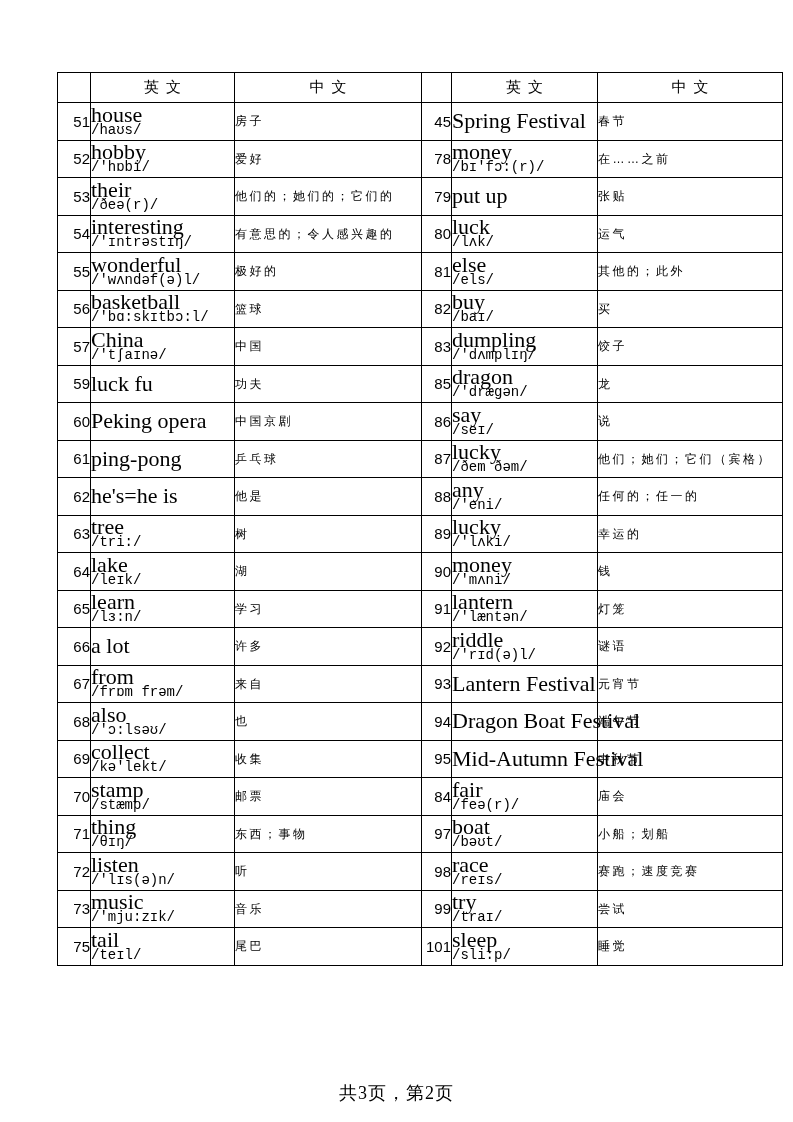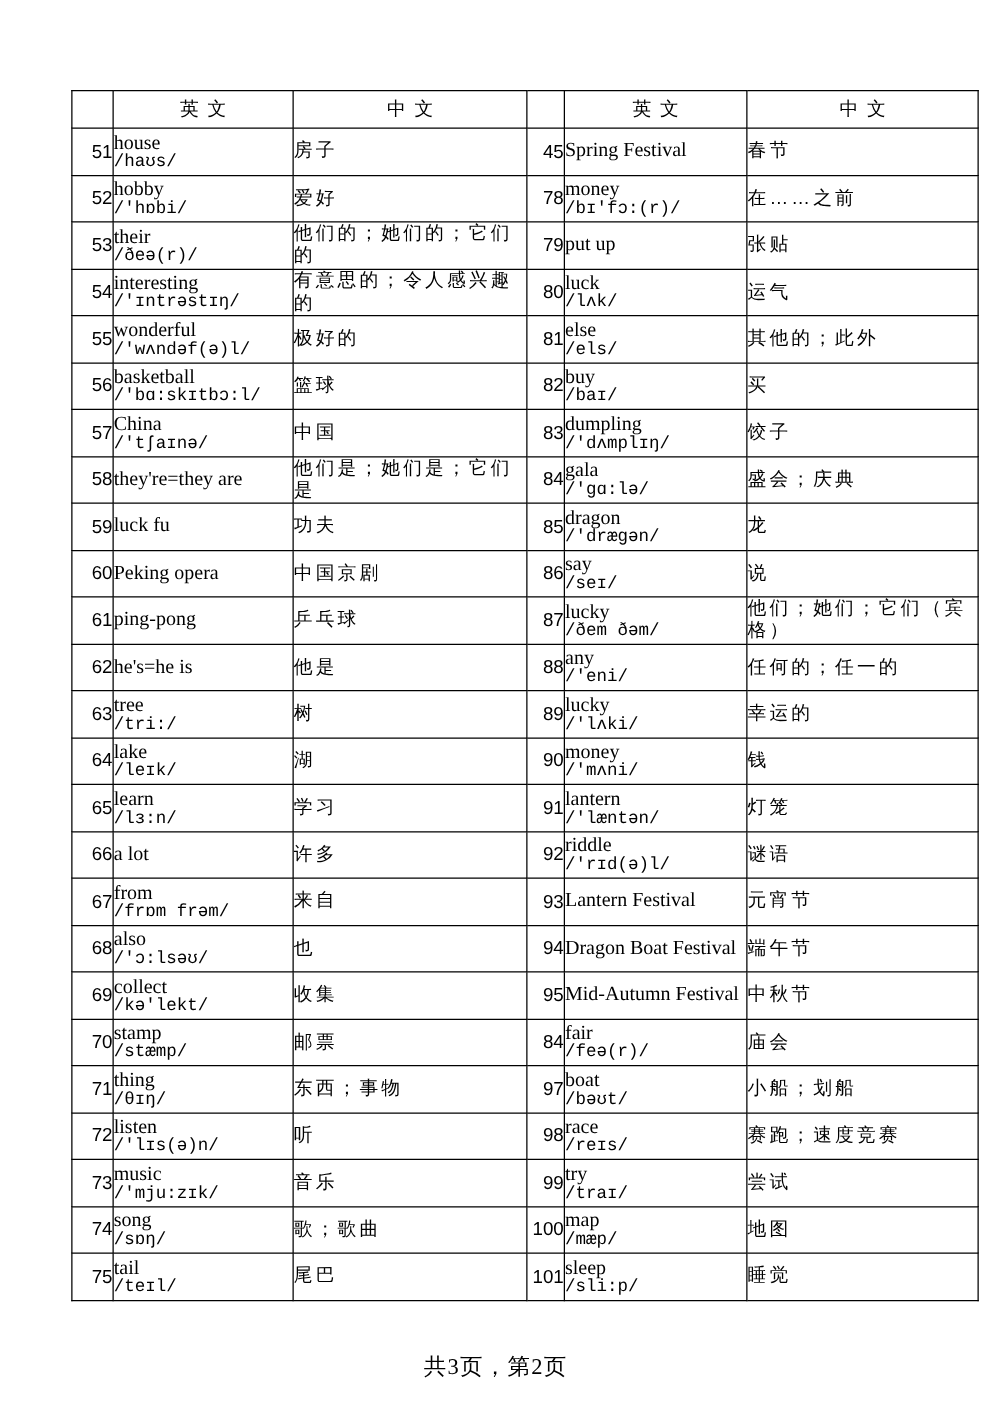--- a/index.html
+++ b/index.html
@@ -42,35 +42,35 @@
     vertical-align: middle;
     font-family: "Liberation Sans", sans-serif;
     font-size: 15px;
   }
   td.eng {
     vertical-align: middle;
     padding: 1px 2px 1px 5px;
   }
   .word {
     font-family: "Liberation Serif", serif;
-    font-size: 16px;
+    font-size: 22px;
     line-height: 18px;
     white-space: nowrap;
   }
   .phon {
     font-family: Liberation Mono, monospace;
     font-size: 14px;
     line-height: 13px;
     white-space: nowrap;
   }
   td.chn {
     vertical-align: middle;
     padding: 1px 2px 1px 7px;
     font-family: Liberation Sans, sans-serif;
-    font-size: 15px;
+    font-size: 12px;
     letter-spacing: 2.5px;
     line-height: 18px;
   }
   .footer {
     position: absolute;
     top: 1081px; left: 0;
     width: 793px;
     text-align: center;
     font-family: "Liberation Serif", serif;
     font-size: 18px;
@@ -191,33 +191,20 @@
           </td>
           <td class="chn">中国</td>
           <td class="num">83</td>
           <td class="eng">
             <div class="word">dumpling</div>
             <div class="phon">/'dʌmplɪŋ/</div>
           </td>
           <td class="chn">饺子</td>
         </tr>
         <tr>
-          <td class="num">58</td>
-          <td class="eng">
-            <div class="word">they're=they are</div>
-          </td>
-          <td class="chn">他们是；她们是；它们是</td>
-          <td class="num">84</td>
-          <td class="eng">
-            <div class="word">gala</div>
-            <div class="phon">/'gɑ:lə/</div>
-          </td>
-          <td class="chn">盛会；庆典</td>
-        </tr>
-        <tr>
           <td class="num">59</td>
           <td class="eng">
             <div class="word">luck fu</div>
           </td>
           <td class="chn">功夫</td>
           <td class="num">85</td>
           <td class="eng">
             <div class="word">dragon</div>
             <div class="phon">/'drægən/</div>
           </td>
@@ -404,34 +391,20 @@
             <div class="word">music</div>
             <div class="phon">/'mju:zɪk/</div>
           </td>
           <td class="chn">音乐</td>
           <td class="num">99</td>
           <td class="eng">
             <div class="word">try</div>
             <div class="phon">/traɪ/</div>
           </td>
           <td class="chn">尝试</td>
-        </tr>
-        <tr>
-          <td class="num">74</td>
-          <td class="eng">
-            <div class="word">song</div>
-            <div class="phon">/sɒŋ/</div>
-          </td>
-          <td class="chn">歌；歌曲</td>
-          <td class="num">100</td>
-          <td class="eng">
-            <div class="word">map</div>
-            <div class="phon">/mæp/</div>
-          </td>
-          <td class="chn">地图</td>
         </tr>
         <tr>
           <td class="num">75</td>
           <td class="eng">
             <div class="word">tail</div>
             <div class="phon">/teɪl/</div>
           </td>
           <td class="chn">尾巴</td>
           <td class="num">101</td>
           <td class="eng">

